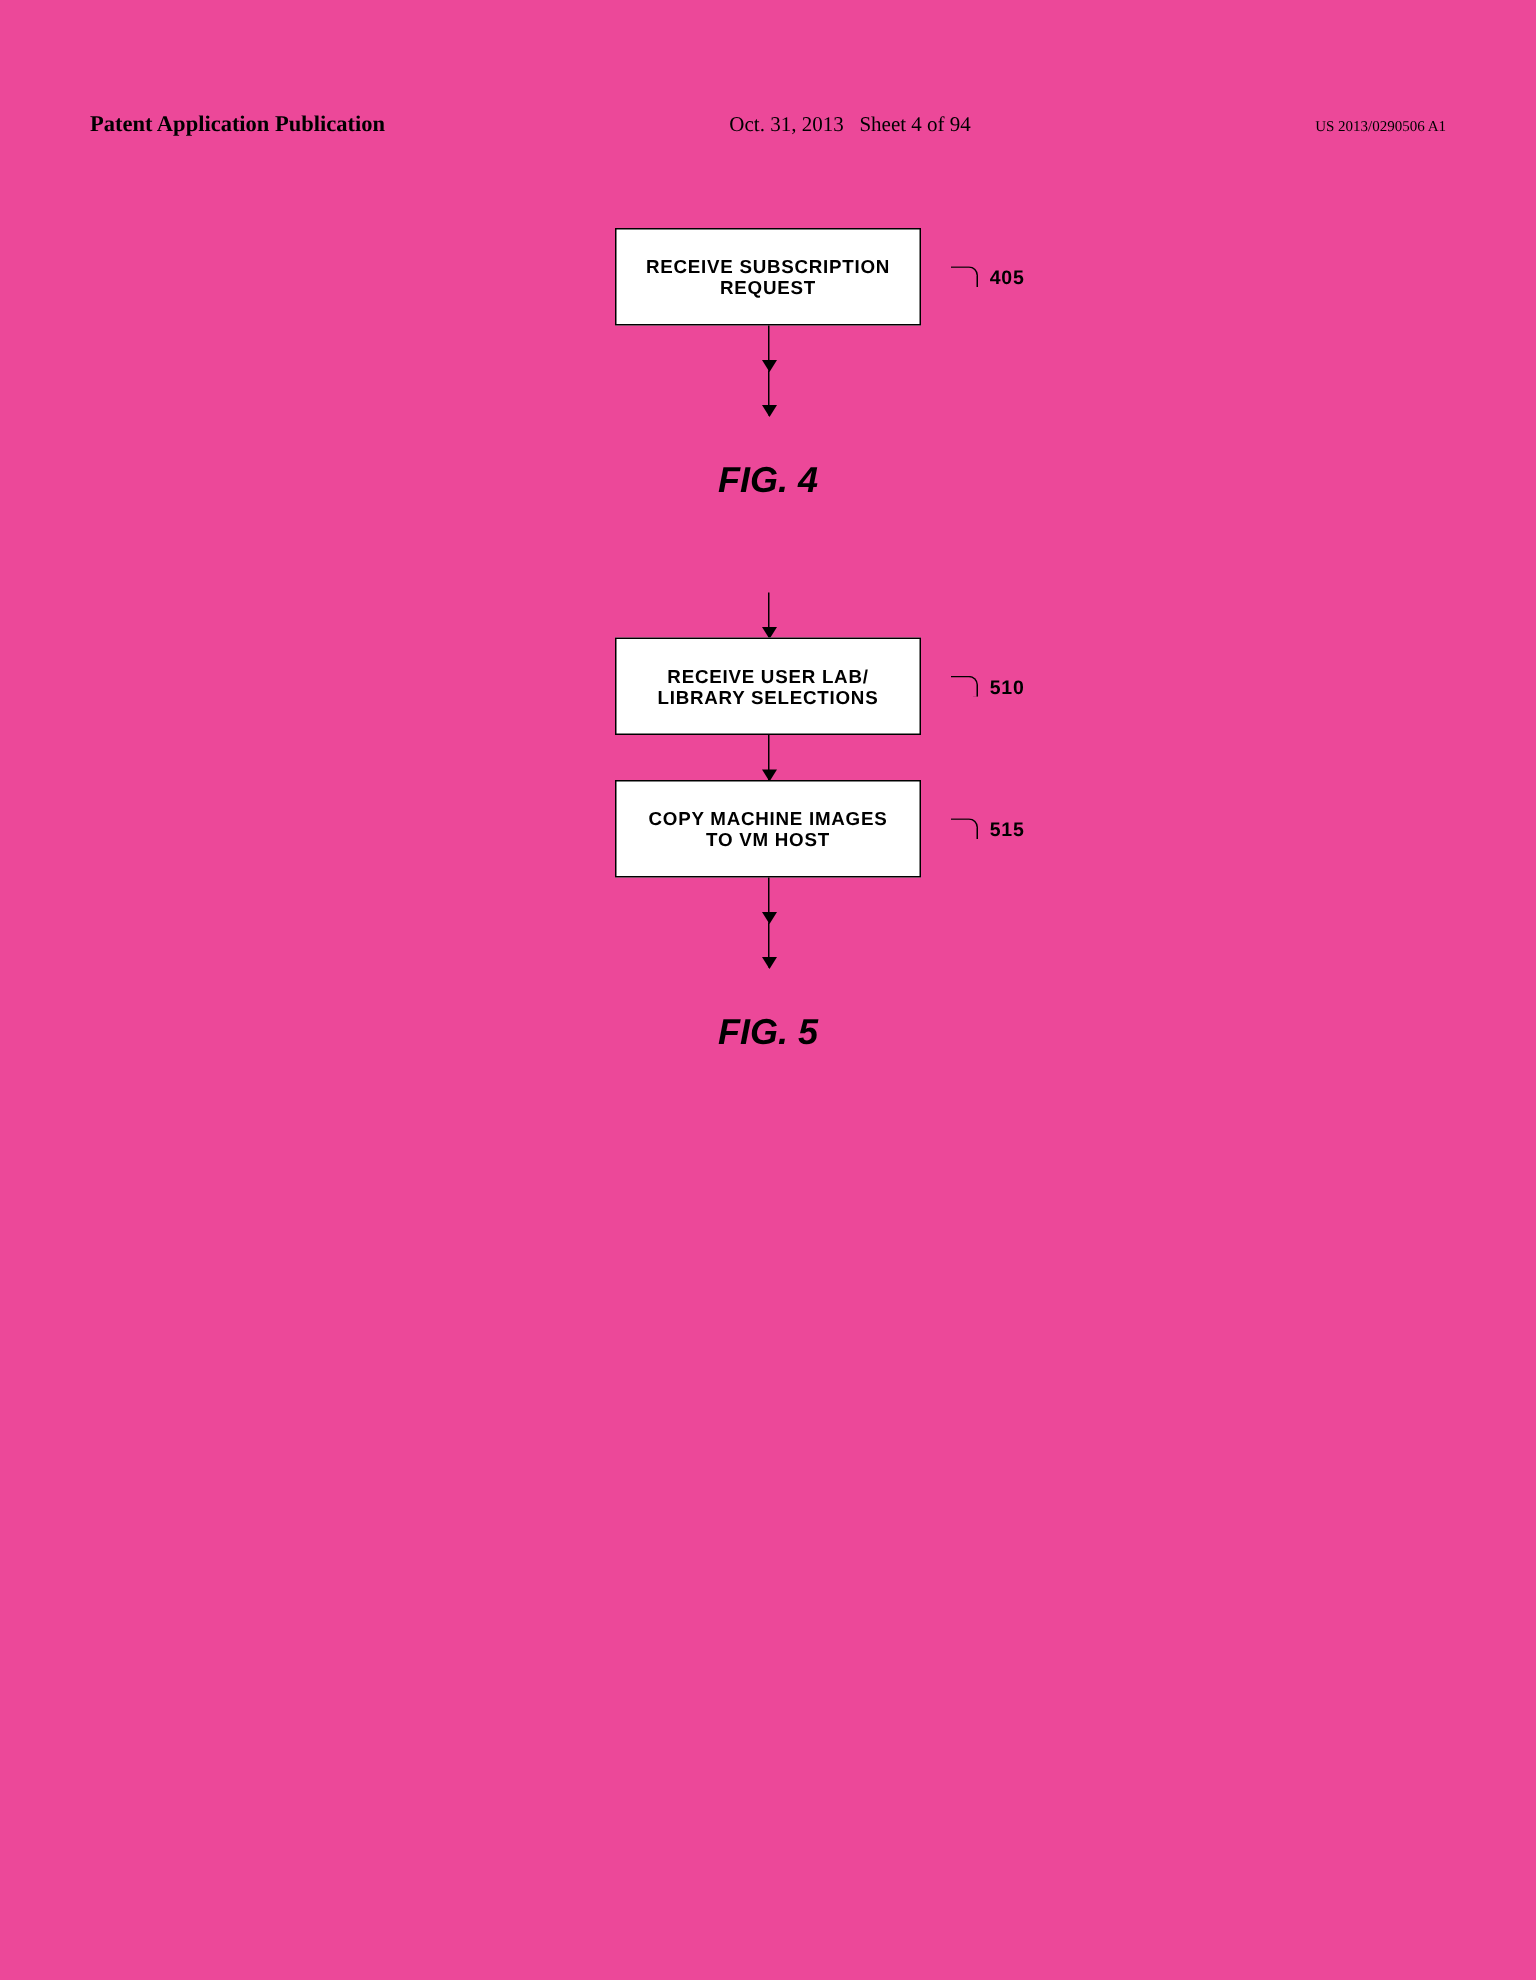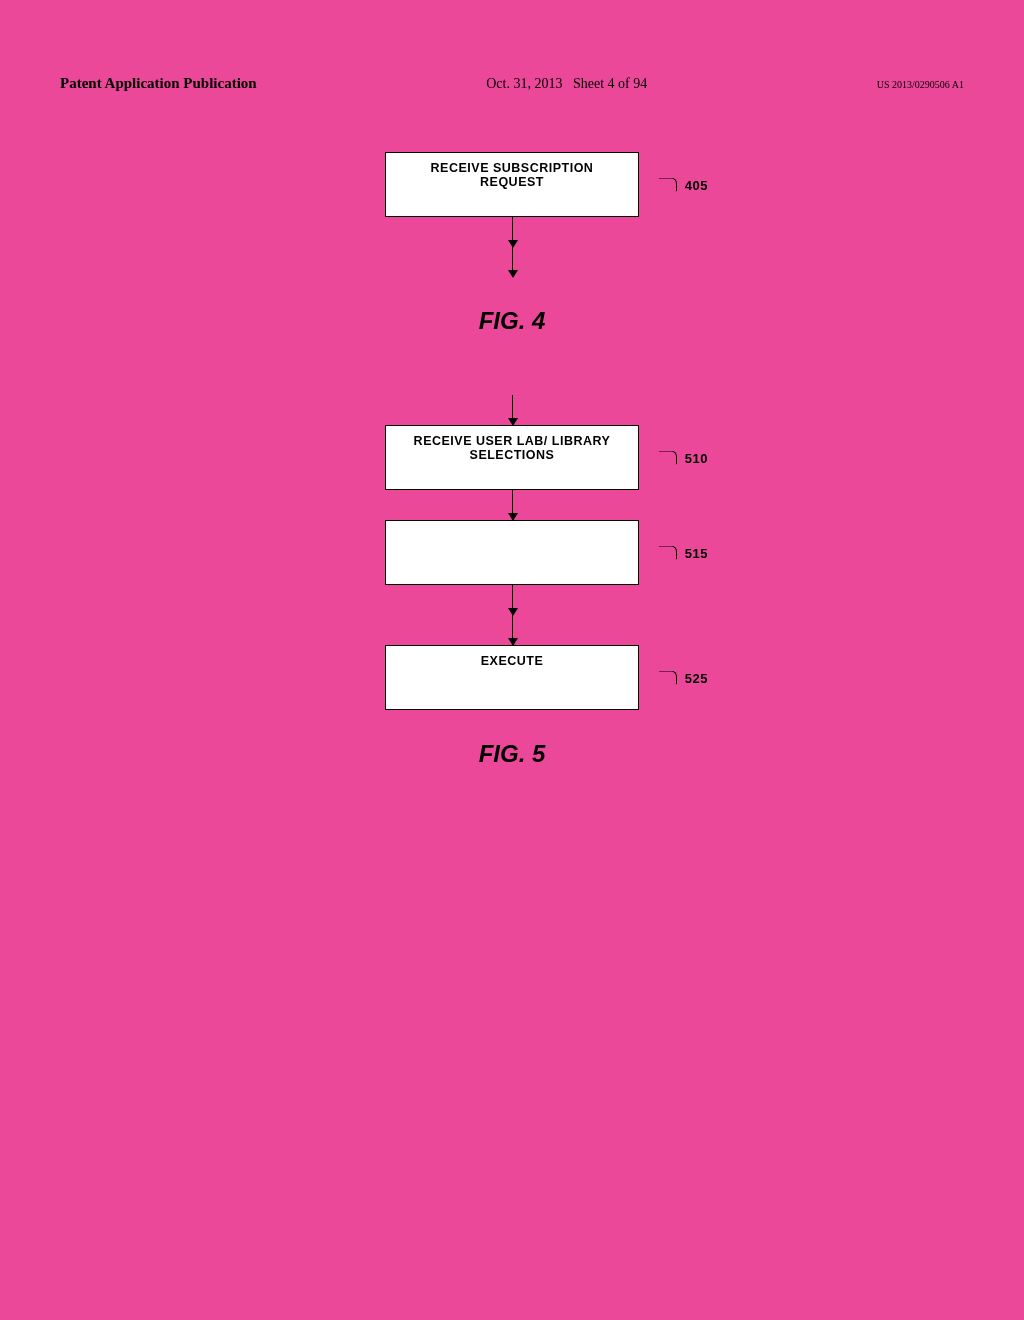--- a/index.html
+++ b/index.html
@@ -68,24 +68,24 @@
     }
 
     .flow-row {
       display: flex;
       align-items: center;
       position: relative;
     }
 
     .flow-box {
       border: 1.5px solid #000;
-      width: 254px;
+      width: 204px;
       min-height: 65px;
       display: flex;
-      align-items: flex-start;
+      align-items: center;
       justify-content: center;
       text-align: center;
       font-family: Arial, Helvetica, sans-serif;
       font-size: 12.5px;
       font-weight: bold;
       letter-spacing: 0.5px;
       padding: 8px 12px;
       background: #fff;
       position: relative;
     }
@@ -193,40 +193,32 @@
             <span class="hook-shape"></span>
             <span>510</span>
           </div>
         </div>
       </div>
 
       <div class="arrow-down"></div>
 
       <div class="flow-row">
         <div class="flow-box">
+          <span>COPY MACHINE IMAGES TO VM HOST</span>
           <div class="flow-label">
             <span class="hook-shape"></span>
             <span>515</span>
           </div>
         </div>
       </div>
 
       <div class="arrow-down"></div>
 
 
       <div class="arrow-down"></div>
 
-      <div class="flow-row">
-        <div class="flow-box">
-          <span>EXECUTE</span>
-          <div class="flow-label">
-            <span class="hook-shape"></span>
-            <span>525</span>
-          </div>
-        </div>
-      </div>
 
     </div>
 
     <div class="fig-label">FIG. 5</div>
   </div>
 
 </div>
 
 </body></html>

